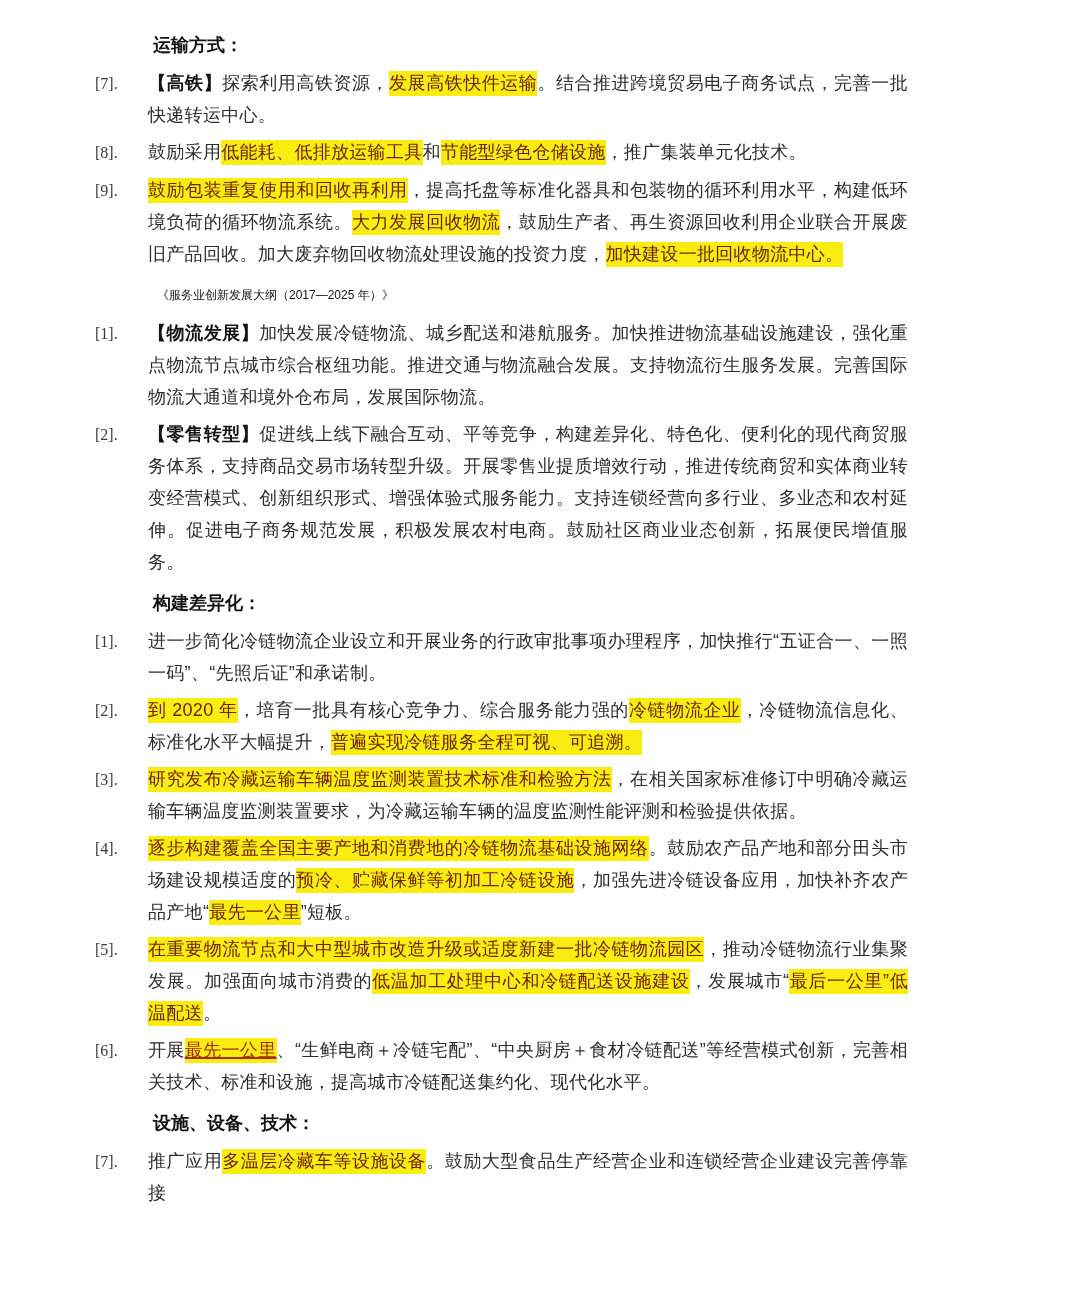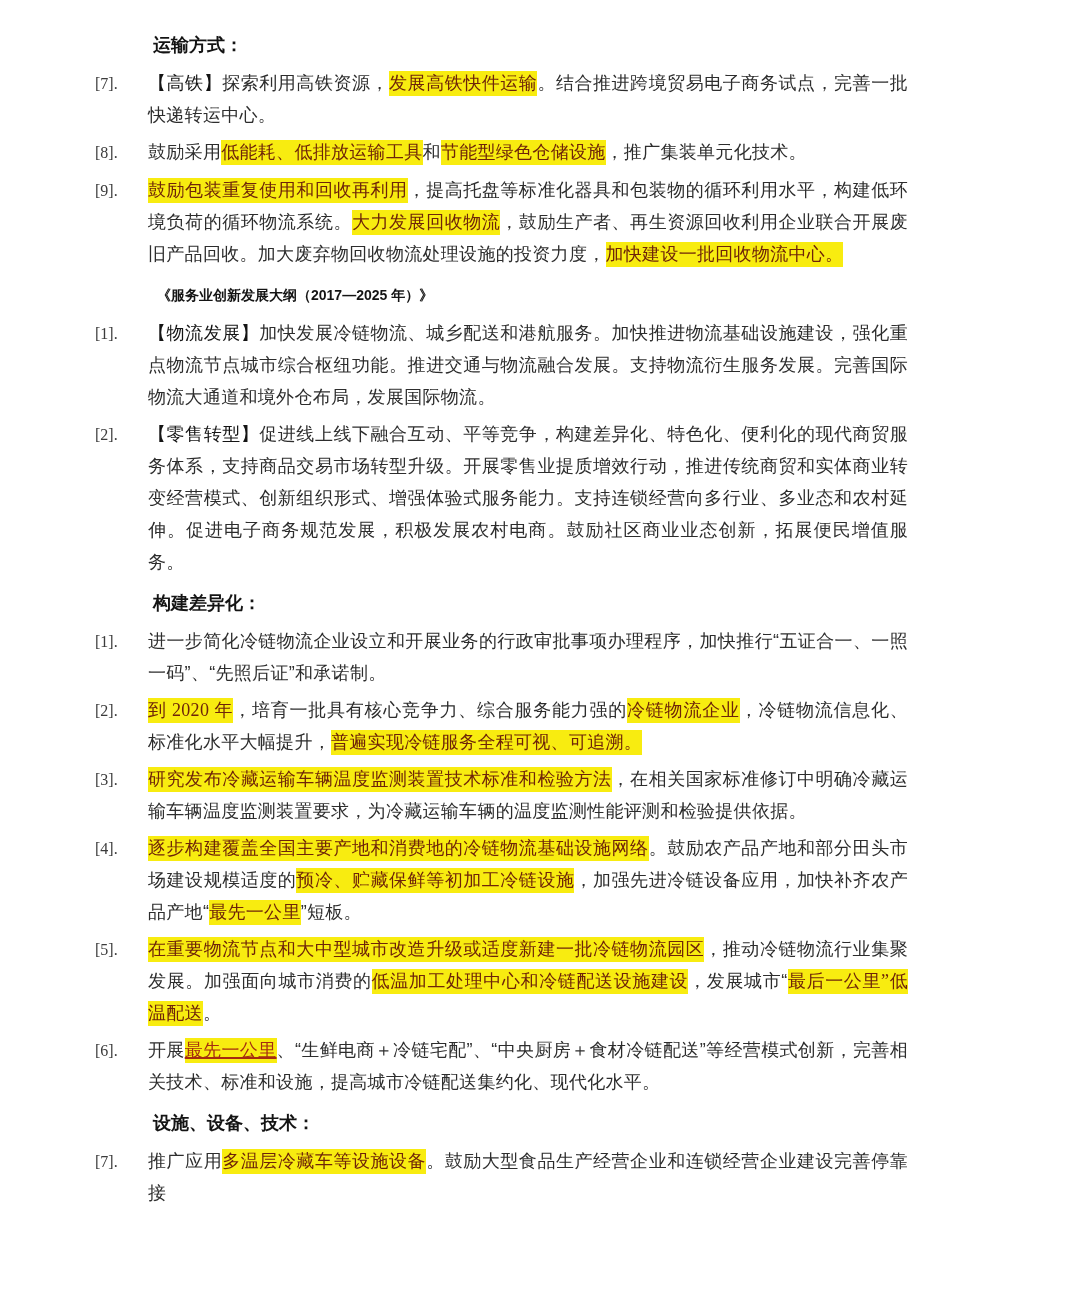--- a/index.html
+++ b/index.html
@@ -22,44 +22,43 @@
     box-sizing:border-box;
     width:996px;height:1295px;
     padding:20px 88px 0 95px;
   }
   .hd{
     font-size:18px;font-weight:bold;color:var(--bold-text);
     line-height:32px;
     margin:9px 0 6px 58px;
   }
   .doc-title{
-    font-size:14px;font-weight:bold;color:var(--bold-text);
+    font-size:12px;font-weight:normal;color:var(--bold-text);
     line-height:32px;
     margin:9px 0 6px 62px;
   }
   .row{display:flex;margin:0 0 5px 0;}
   .num{
     flex:none;width:53px;
     font-family:"Liberation Serif","DejaVu Serif",serif;
     font-size:16px;color:var(--num-text);
     line-height:32px;padding-top:1px;
   }
   .txt{
     margin:0;width:844px;
     font-size:18px;line-height:32px;
     text-align:justify;
     letter-spacing:0.3px;
   }
   .txt .hl{
     background:var(--hl-bg);
     color:var(--hl-text);
     padding:2px 0 3px 0;
-    font-family:Liberation Serif, serif;
   }
-  .txt .b{font-weight:normal;color:var(--bold-text);}
+  .txt .b{font-weight:bold;color:var(--bold-text);}
   .txt .ul{
     text-decoration:underline;
     color:var(--ul-text);
     text-decoration-color:var(--ul-text);
     text-decoration-thickness:1.5px;
   }
 </style>
 </head>
 <body>
 

